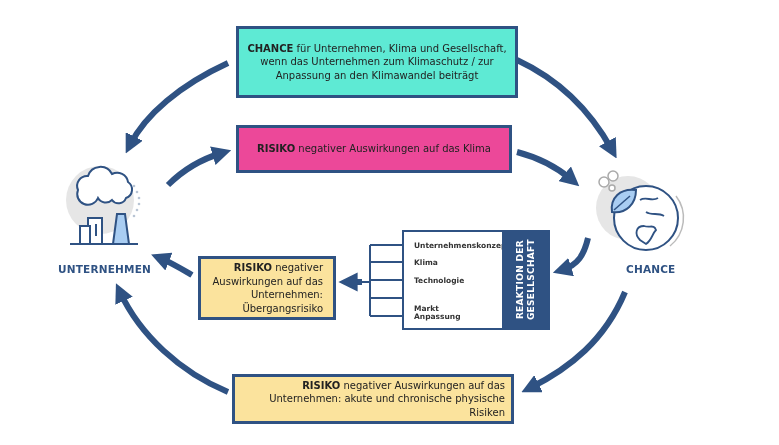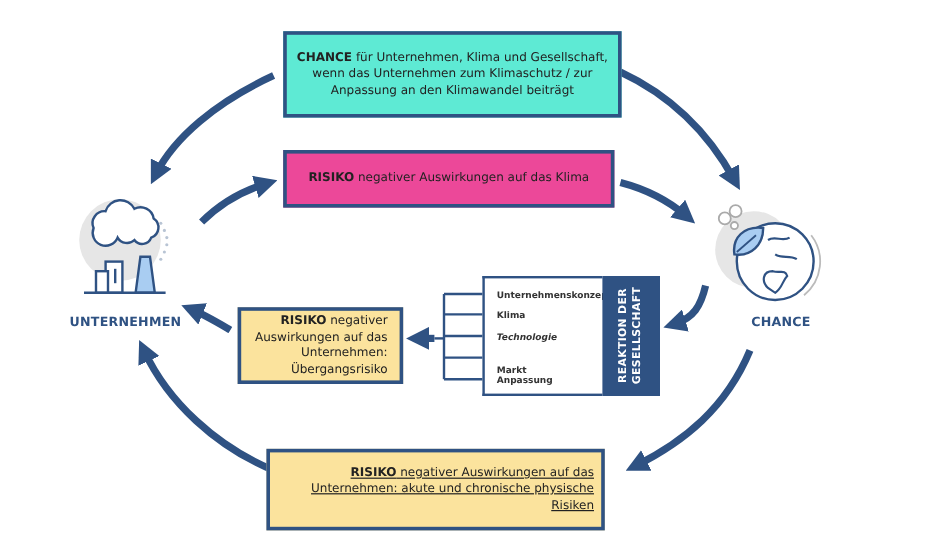--- a/index.html
+++ b/index.html
@@ -91,32 +91,32 @@
 </div>
 
 <div class="box salmon" style="left:236px; top:125px; width:276px; height:48px;">
   <div><b>RISIKO</b><span> negativer Auswirkungen auf das Klima</span></div>
 </div>
 
 <div class="box yellow" style="left:198px; top:256px; width:138px; height:64px; padding:2px 10px;">
   <div><b>RISIKO</b><span> negativer Auswirkungen auf das Unternehmen: Übergangsrisiko</span></div>
 </div>
 
-<div class="box yellow" style="left:222px; top:374px; width:282px; height:68px;text-decoration:underline;">
+<div class="box yellow" style="left:232px; top:374px; width:282px; height:50px;">
   <div><b>RISIKO</b><span> negativer Auswirkungen auf das Unternehmen: akute und chronische physische Risiken</span></div>
 </div>
 
 <div class="node-label" style="left:58px; top:263px;">UNTERNEHMEN</div>
 <div class="node-label" style="left:626px; top:263px;">CHANCE</div>
 
 <div class="reaktion">
   <div class="reaktion-list">
     <div class="r-item" style="top:9px;">Unternehmenskonzept</div>
     <div class="r-item" style="top:26px;">Klima</div>
-    <div class="r-item" style="top:44px;font-style:italic;">Technologie</div>
+    <div class="r-item" style="top:44px;">Technologie</div>
     <div class="r-item" style="top:72px;">Markt</div>
     <div class="r-item" style="top:80px;">Anpassung</div>
   </div>
   <div class="reaktion-side">
     <span>REAKTION DER
 GESELLSCHAFT</span>
   </div>
 </div>
 
 </body></html>

